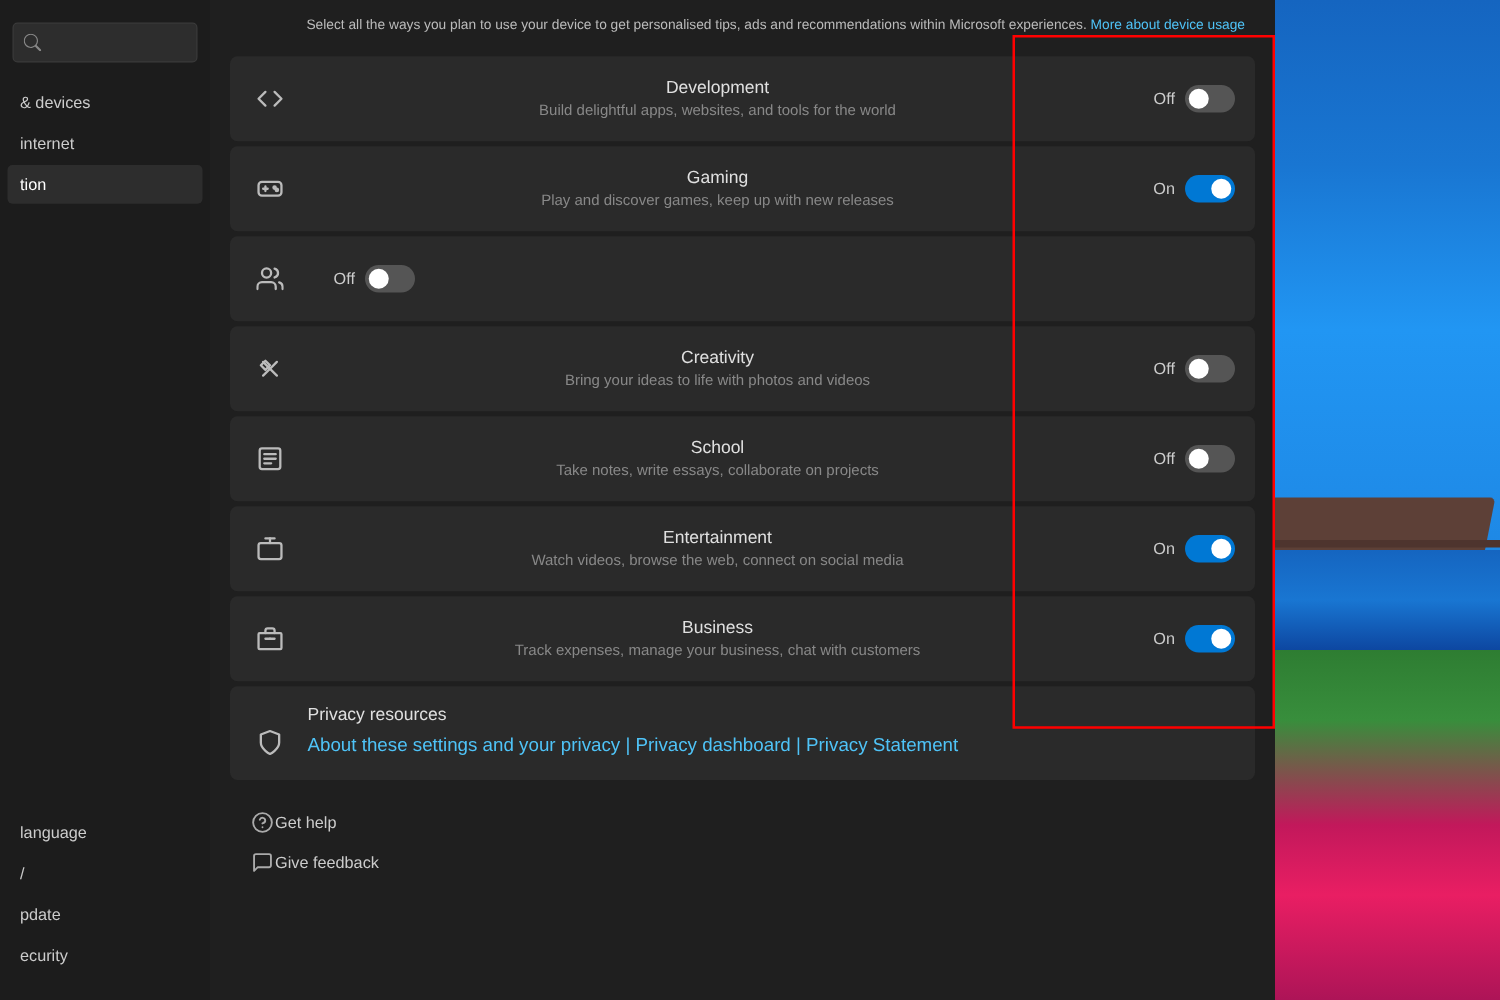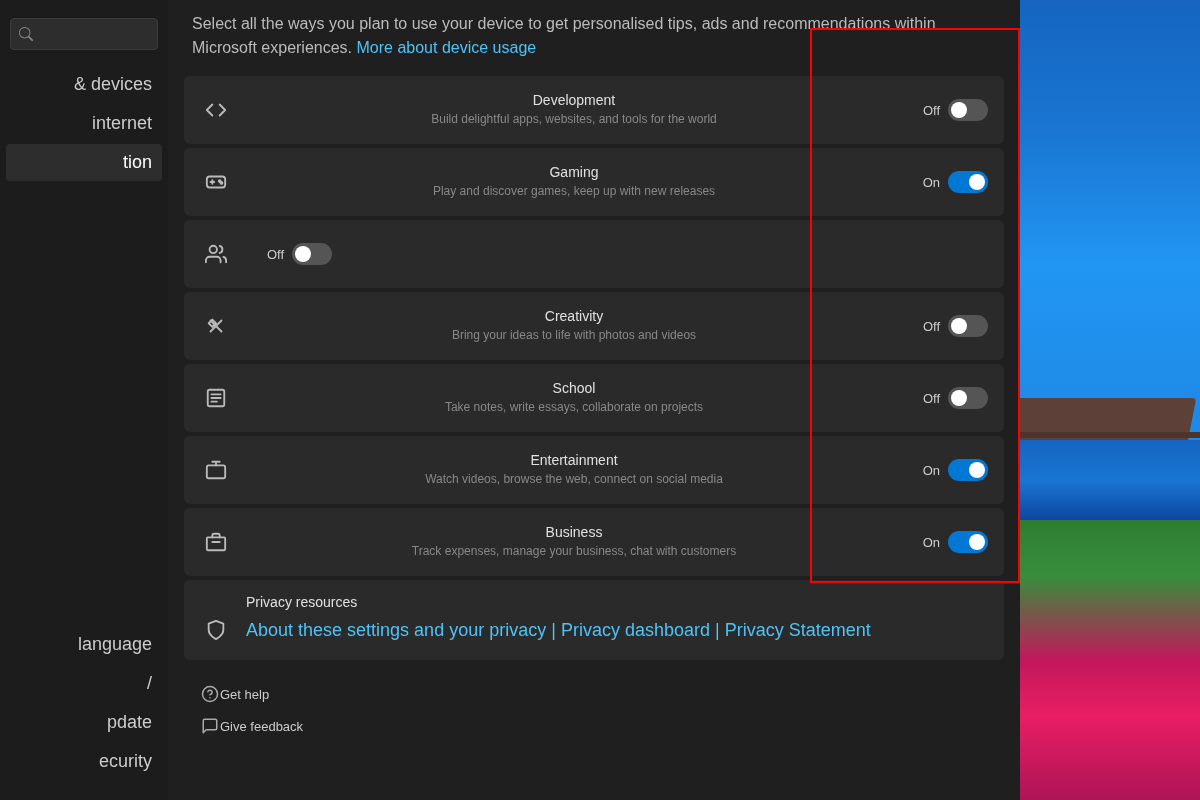--- a/index.html
+++ b/index.html
@@ -77,26 +77,25 @@
       display: flex;
       flex-direction: column;
       gap: 2px;
       padding: 0 6px;
     }
 
     .sidebar-item {
       padding: 8px 10px;
       border-radius: 4px;
       color: #ccc;
-      font-size: 18px;
+      font-size: 13px;
       cursor: pointer;
       white-space: nowrap;
       overflow: hidden;
       text-overflow: ellipsis;
-      text-align: right;
     }
 
     .sidebar-item.active {
       background: #2d2d2d;
       color: #fff;
     }
 
     .sidebar-spacer {
       flex: 1;
     }
@@ -117,24 +116,25 @@
       background: #1f1f1f;
     }
     .main-content::-webkit-scrollbar-thumb {
       background: #444;
       border-radius: 3px;
     }
 
     
     .header-text {
       padding: 12px 24px 16px 24px;
-      font-size: 16px;
+      font-size: 11px;
       color: #bbb;
       line-height: 1.5;
       border-bottom: none;
+      text-align: right;
     }
 
     .header-text .more-link {
       color: #4fc3f7;
       cursor: pointer;
       text-decoration: none;
     }
 
     
     .settings-list {
@@ -261,21 +261,21 @@
       display: flex;
       align-items: center;
       justify-content: center;
       flex-shrink: 0;
       margin-right: 14px;
       color: #bbb;
       font-size: 18px;
     }
 
     .privacy-links {
-      font-size: 18px;
+      font-size: 15px;
       color: #4fc3f7;
       line-height: 1.8;
     }
 
     .privacy-title {
       font-size: 14px;
       color: #e0e0e0;
       margin-bottom: 4px;
     }
 

